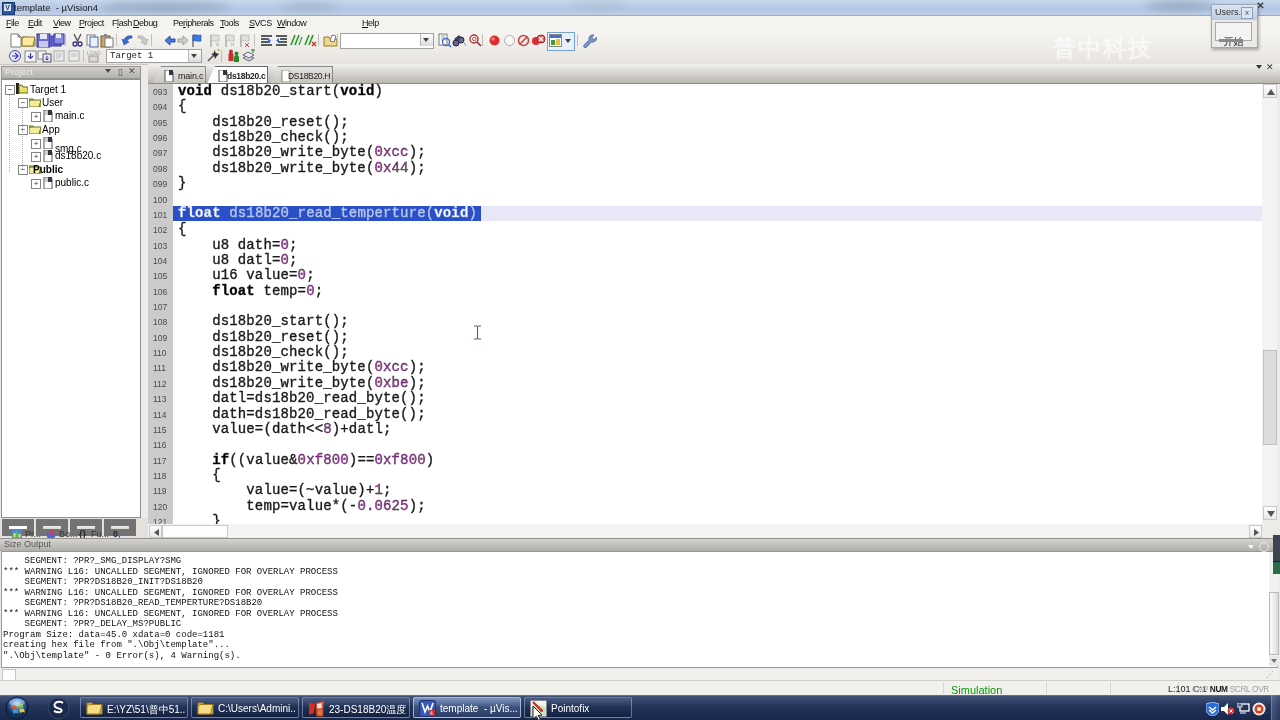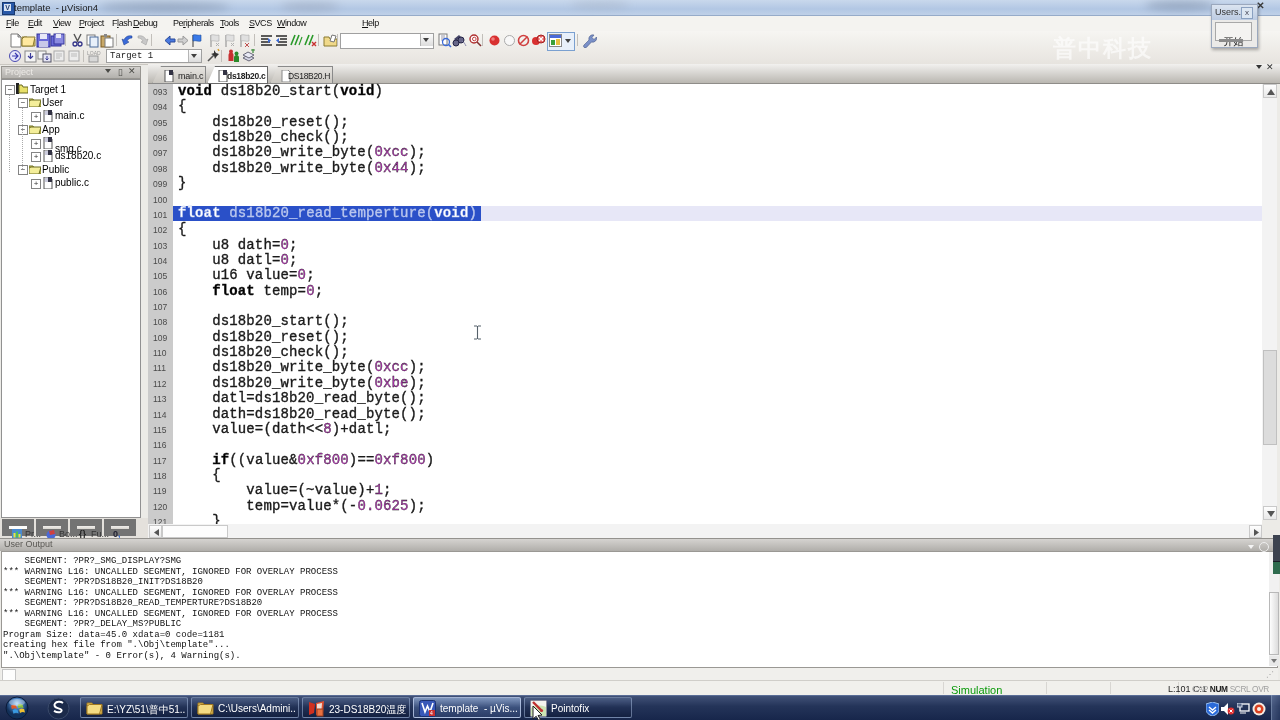--- a/index.html
+++ b/index.html
@@ -324,21 +324,21 @@
       <path d="M1 0h6l2 2v10H1z" fill="#fff" stroke="#555"></path>
       <path d="M2 2h3M2 4h4" stroke="#99b"></path>
       <rect x="5" y="0" width="4" height="5" fill="#334"></rect>
     </svg>
 <div class="trow" style="left:55px;top:150px;">ds18b20.c</div>
 <div class="ebox" style="left:18px;top:165px;">−</div>
 <svg class="abs" style="left:29px;top:164px;width:12px;height:10px;" viewBox="0 0 12 10">
       <path d="M0 2h4l1 2h7v6H0z" fill="#e8e06a" stroke="#6a6a20"></path>
       <path d="M0 4l2-1h10l-2 7H0z" fill="#f4ee9a" stroke="#6a6a20"></path>
     </svg>
-<div class="trow" style="left:42px;top:164px;">Public</div>
+<div class="trow" style="left:33px;top:164px;font-weight:bold;">Public</div>
 <div class="ebox" style="left:31px;top:179px;">+</div>
 <svg class="abs" style="left:43px;top:177px;width:10px;height:12px;" viewBox="0 0 10 12">
       <path d="M1 0h6l2 2v10H1z" fill="#fff" stroke="#555"></path>
       <path d="M2 2h3M2 4h4" stroke="#99b"></path>
       <rect x="5" y="0" width="4" height="5" fill="#334"></rect>
     </svg>
 <div class="trow" style="left:55px;top:177px;">public.c</div>
 </div>
 <div class="abs" id="ptabs">
 <div class="ptab" style="left:2px;width:32px;background:#fdfdfc;">
@@ -477,21 +477,21 @@
       </svg>
     </div>
 <div class="sbtn" style="left:149px;top:525px;width:13px;height:13px;">
       <svg style="position:absolute;left:4px;top:3px;width:5px;height:7px;" viewBox="0 0 5 7">
         <path d="M5 0L0 3.5 5 7z" fill="#555"></path>
       </svg>
     </div>
 <div class="sbtn" style="left:162px;top:525px;width:66px;height:13px;background:#fdfdfd;"></div>
 </div>
 
-<div class="abs" id="bohdr">User Output</div>
+<div class="abs" id="bohdr">Size Output</div>
 <div class="abs" id="bobody"></div>
 <div class="abs" id="botext">    SEGMENT: ?PR?_SMG_DISPLAY?SMG
 *** WARNING L16: UNCALLED SEGMENT, IGNORED FOR OVERLAY PROCESS
     SEGMENT: ?PR?DS18B20_INIT?DS18B20
 *** WARNING L16: UNCALLED SEGMENT, IGNORED FOR OVERLAY PROCESS
     SEGMENT: ?PR?DS18B20_READ_TEMPERTURE?DS18B20
 *** WARNING L16: UNCALLED SEGMENT, IGNORED FOR OVERLAY PROCESS
     SEGMENT: ?PR?_DELAY_MS?PUBLIC
 Program Size: data=45.0 xdata=0 code=1181
 creating hex file from ".\Obj\template"...

